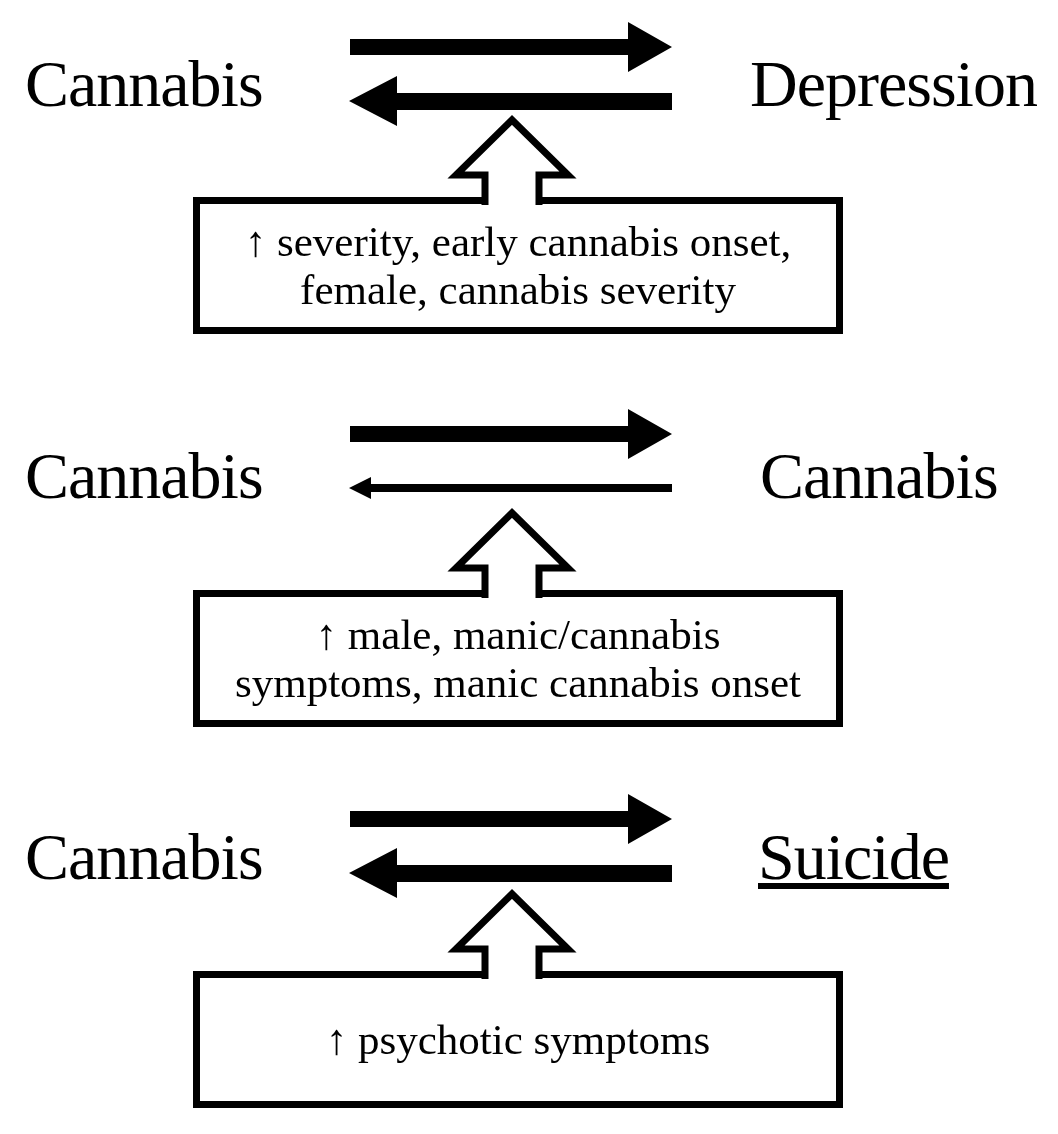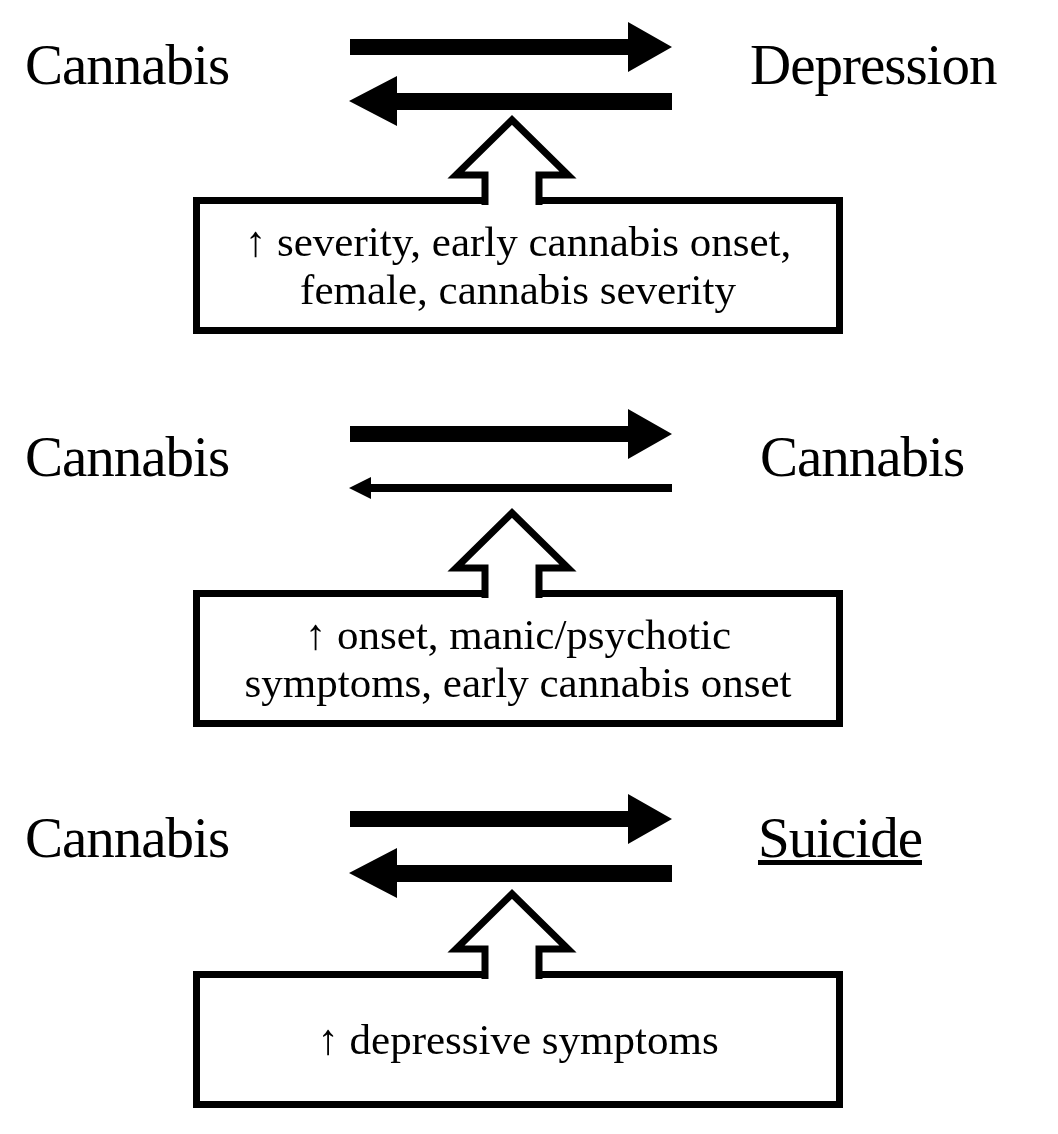--- a/index.html
+++ b/index.html
@@ -1,22 +1,23 @@
 <!DOCTYPE html>
 <html><head>
 <meta charset="utf-8">
 <style>
   html,body{margin:0;padding:0;background:#ffffff;}
   body{
     width:1058px;height:1134px;position:relative;overflow:hidden;
     font-family:"Liberation Serif","DejaVu Serif",serif;color:#000;
   }
   .entity{
-    position:absolute;font-size:57px;line-height:1;white-space:nowrap;
+    position:absolute;font-size:66px;line-height:1;white-space:nowrap;
     letter-spacing:-1px;
+    margin-top:15px;
   }
   .mbox{
     position:absolute;left:193px;width:650px;height:137px;
     border:7px solid #000;box-sizing:border-box;background:#fff;
     display:flex;flex-direction:column;justify-content:center;align-items:center;
     z-index:1;
   }
   .mbox .line{
     font-size:43px;line-height:48px;white-space:nowrap;text-align:center;
   }
@@ -35,30 +36,30 @@
   <div class="mbox" style="top:197px;">
     <div class="line">↑ severity, early cannabis onset,</div>
     <div class="line">female, cannabis severity</div>
   </div>
 </div>
 
 <div>
   <div class="entity" style="left:25px;top:428px;">Cannabis</div>
   <div class="entity" style="left:760px;top:428px;">Cannabis</div>
   <div class="mbox" style="top:590px;">
-    <div class="line">↑ onset, manic/psychotic</div>
-    <div class="line">symptoms, early cannabis onset</div>
+    <div class="line">↑ male, manic/cannabis</div>
+    <div class="line">symptoms, manic cannabis onset</div>
   </div>
 </div>
 
 <div>
   <div class="entity" style="left:25px;top:809px;">Cannabis</div>
   <div class="entity" style="left:758px;top:809px;text-decoration:underline;">Suicide</div>
   <div class="mbox" style="top:971px;">
-    <div class="line">↑ depressive symptoms</div>
+    <div class="line">↑ psychotic symptoms</div>
   </div>
 </div>
 
 <svg class="overlay" width="1058" height="1134" viewBox="0 0 1058 1134">
 
   <polygon class="solid-arrow" points="350,39 628,39 628,22 672,47 628,72 628,55 350,55"></polygon>
   <polygon class="solid-arrow" points="349,101 397,76 397,93 672,93 672,110 397,110 397,126"></polygon>
   <path class="hollow-arrow" d="M485,205 L485,175 L456,175 L512,120 L568,175 L539,175 L539,205"></path>
 
   <polygon class="solid-arrow" points="350,426 628,426 628,409 672,434 628,459 628,442 350,442"></polygon>

